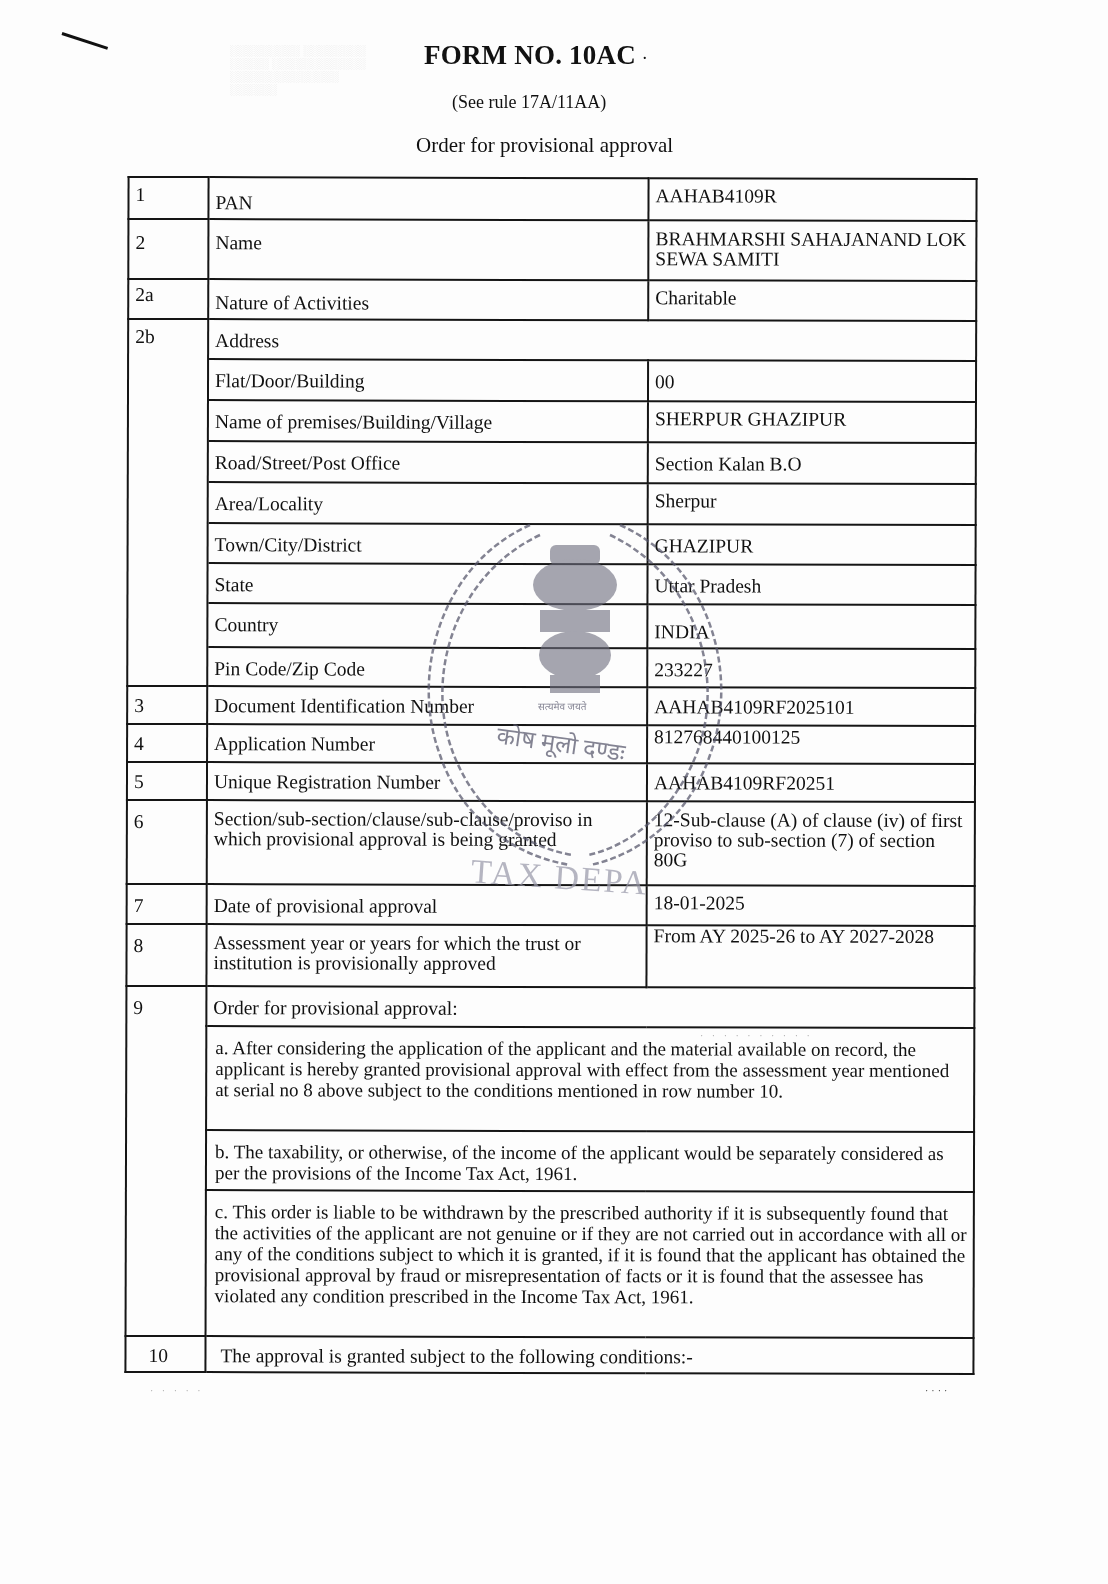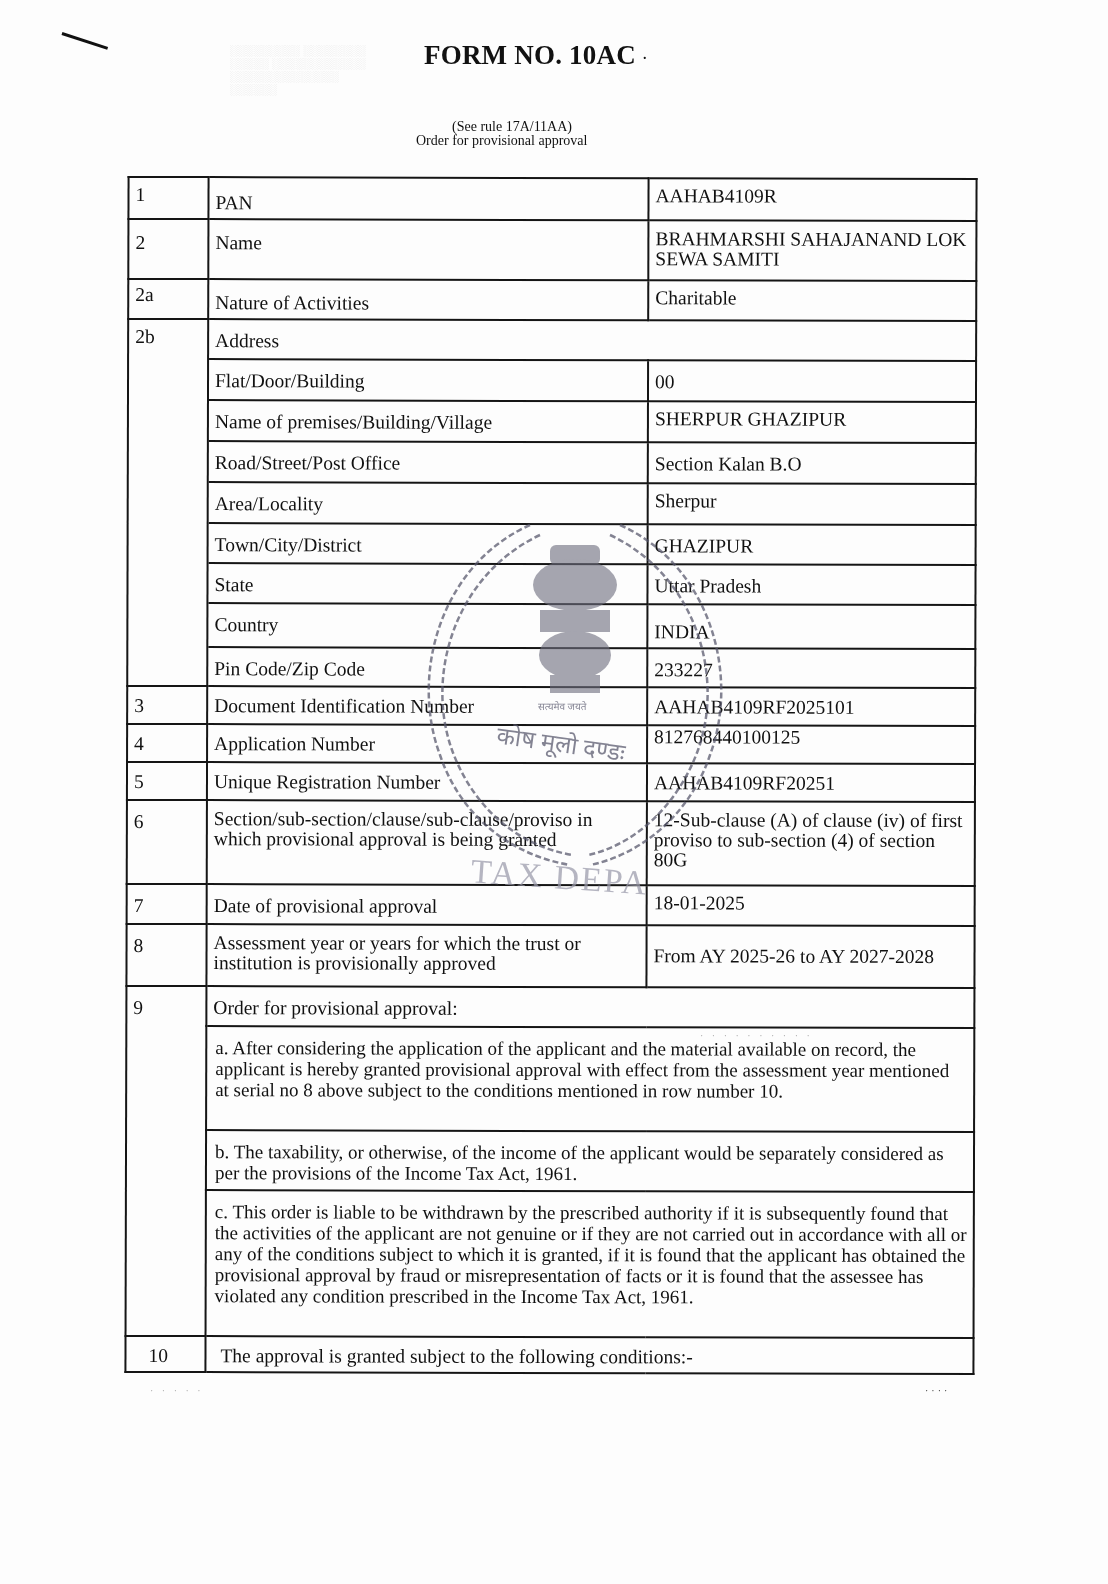--- a/index.html
+++ b/index.html
@@ -16,22 +16,22 @@
   }
   .ghost {
     position: absolute; color: #e6e6e6; font-size: 11px; line-height: 13px;
     font-family: "Liberation Sans", sans-serif;
   }
   .form-title {
     position: absolute; left: 424px; top: 40px;
     font-size: 27px; font-weight: bold; letter-spacing: 0.2px; white-space: nowrap;
   }
   .form-title .dot { font-weight: normal; font-size: 18px; margin-left: 6px; }
-  .rule-ref { position: absolute; left: 452px; top: 119px; font-size: 14px; white-space: nowrap; }
-  .subtitle { position: absolute; left: 416px; top: 133px; font-size: 14px; white-space: nowrap; }
+  .rule-ref { position: absolute; left: 452px; top: 92px; font-size: 18px; white-space: nowrap; }
+  .subtitle { position: absolute; left: 416px; top: 133px; font-size: 21px; white-space: nowrap; }
 
   table.form {
     position: absolute; left: 126px; top: 177px; width: 848px;
     border-collapse: collapse; table-layout: fixed;
     font-size: 19.5px; line-height: 21px;
     transform: rotate(0.15deg);
   }
   table.form td {
     border: 2px solid #151515; vertical-align: top;
     padding: 6px 5px 5px 6px;
@@ -139,31 +139,31 @@
       <td style="padding-top:0">812768440100125</td>
     </tr>
     <tr style="height:38px">
       <td class="num" style="padding-top:8px">5</td>
       <td style="padding-top:8px">Unique Registration Number</td>
       <td style="padding-top:8px">AAHAB4109RF20251</td>
     </tr>
     <tr style="height:84px">
       <td class="num" style="padding-top:10px">6</td>
       <td style="padding-top:8px;line-height:20px">Section/sub-section/clause/sub-clause/proviso in which provisional approval is being granted</td>
-      <td style="padding-top:8px;line-height:20px">12-Sub-clause (A) of clause (iv) of first proviso to sub-section (4) of section 80G</td>
+      <td style="padding-top:8px;line-height:20px">12-Sub-clause (A) of clause (iv) of first proviso to sub-section (7) of section 80G</td>
     </tr>
     <tr style="height:40px">
       <td class="num" style="padding-top:10px">7</td>
       <td style="padding-top:10px">Date of  provisional approval</td>
       <td style="">18-01-2025</td>
     </tr>
     <tr style="height:62px">
       <td class="num" style="padding-top:10px">8</td>
       <td style="padding-top:8px;line-height:20px">Assessment year or years for which the trust or institution is provisionally approved</td>
-      <td style="padding-top:20px;line-height:20px">From AY 2025-26 to AY 2027-2028</td>
+      <td style="padding-top:0;line-height:20px">From AY 2025-26 to AY 2027-2028</td>
     </tr>
 
     <tr style="height:40px">
       <td class="num" rowspan="4" style="padding-top:10px">9</td>
       <td colspan="2" style="padding-top:10px">Order for provisional approval:</td>
     </tr>
     <tr style="height:104px">
       <td colspan="2" class="para">a. After considering the application of the applicant and the material available on record, the applicant is hereby granted provisional approval with effect from the assessment year mentioned at serial no 8 above subject to the conditions mentioned in row number 10.</td>
     </tr>
     <tr style="height:60px">

